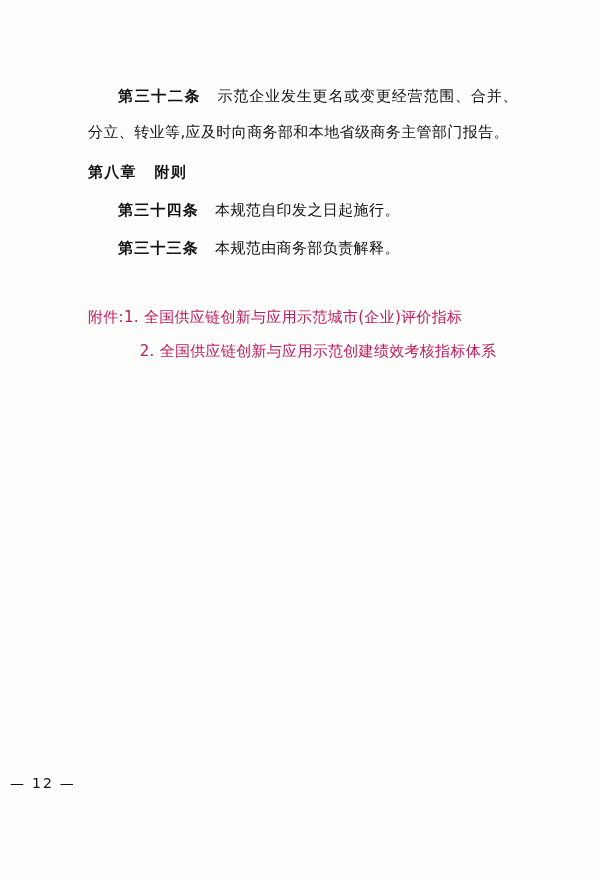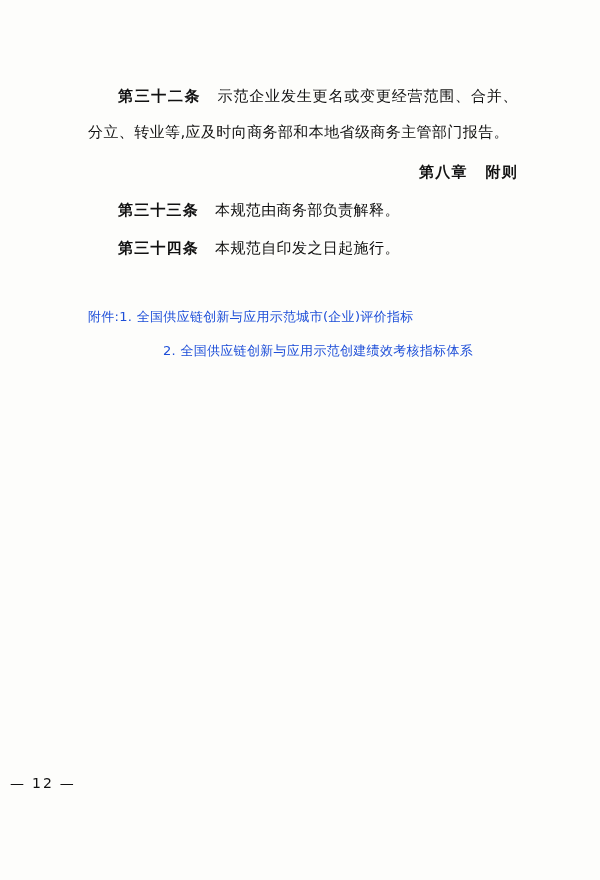--- a/index.html
+++ b/index.html
@@ -44,36 +44,36 @@
     display: inline-block;
     width: 16px;
   }
   .indent {
     text-indent: 30px;
   }
   .chapter {
     font-size: 15px;
     font-weight: bold;
     letter-spacing: 1.2px;
-    text-align: right;
+    text-align: left;
     line-height: 36px;
     margin: 4px 0 2px 0;
   }
   .chapter .sp {
     display: inline-block;
     width: 18px;
   }
   .attach-block {
     margin-top: 34px;
   }
   .attach-line {
-    font-size: 13px;
+    font-size: 15px;
     line-height: 34px;
     letter-spacing: 0.3px;
-    color: #1d4ed8;
+    color: #be185d;
   }
   .attach-line.first {
     text-indent: 0;
   }
   .attach-line.cont {
     padding-left: 58px;
   }
   .attach-line.second {
     padding-left: 30px;
     text-align: center;
@@ -102,25 +102,25 @@
 
     <p class="para indent">
       <span class="lead">第三十二条</span><span class="gap"></span><span>示范企业发生更名或变更经营范围、合并、分立、转业等,应及时向商务部和本地省级商务主管部门报告。</span>
     </p>
 
     <div class="chapter">
       <span>第八章</span><span class="sp"></span><span>附则</span>
     </div>
 
     <p class="para indent">
-      <span class="lead">第三十三条</span><span class="gap"></span><span>本规范由商务部负责解释。</span>
+      <span class="lead">第三十四条</span><span class="gap"></span><span>本规范自印发之日起施行。</span>
     </p>
 
     <p class="para indent">
-      <span class="lead">第三十四条</span><span class="gap"></span><span>本规范自印发之日起施行。</span>
+      <span class="lead">第三十三条</span><span class="gap"></span><span>本规范由商务部负责解释。</span>
     </p>
 
     <div class="attach-block">
       <div class="attach-line first">
         <span>附件:</span><span>1.</span>&nbsp;<span>全国供应链创新与应用示范城市(企业)评价指标</span>
       </div>
       <div class="attach-line second">
         <span>2.</span>&nbsp;<span>全国供应链创新与应用示范创建绩效考核指标体系</span>
       </div>
     </div>

